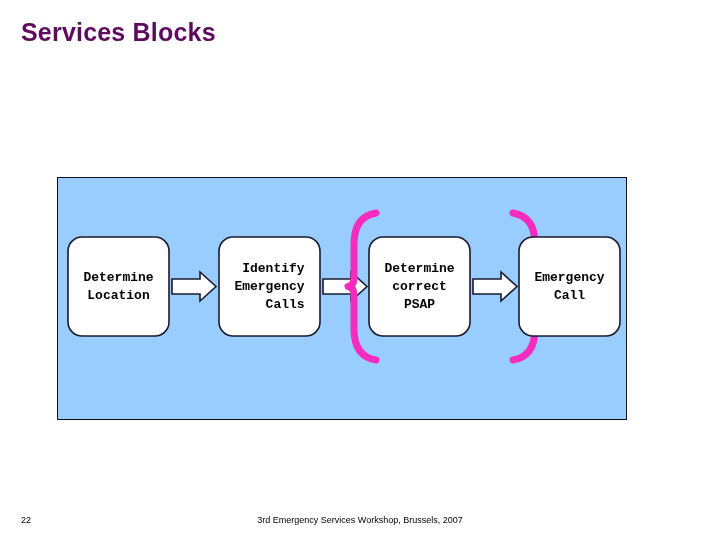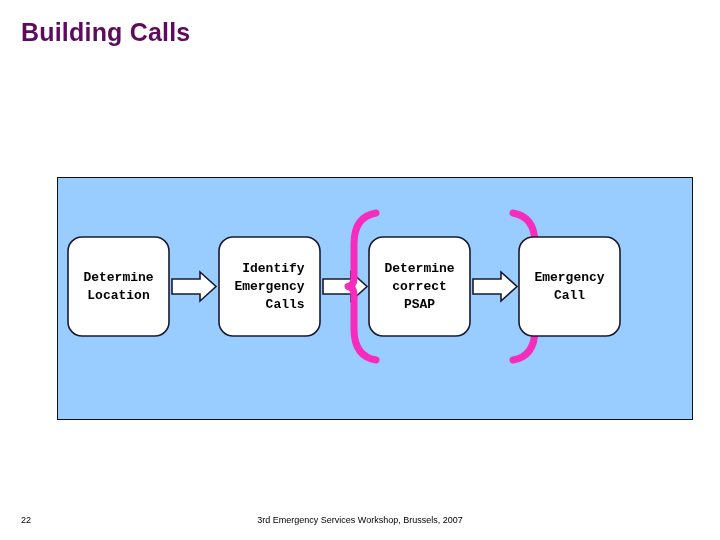--- a/index.html
+++ b/index.html
@@ -26,21 +26,21 @@
     color: #5e0b5e;
     letter-spacing: 0.2px;
     white-space: nowrap;
   }
 
   
   #diagram-panel {
     position: absolute;
     left: 57px;
     top: 177px;
-    width: 636px;
+    width: 570px;
     height: 243px;
     background: #99ccff;
     border: 1px solid #111111;
     box-sizing: border-box;
   }
 
   #diagram-svg {
     position: absolute;
     left: 0;
     top: 0;
@@ -90,21 +90,21 @@
     text-align: center;
     font-family: "Liberation Sans", sans-serif;
     font-size: 9px;
     color: #000000;
     white-space: nowrap;
   }
 </style>
 </head>
 <body>
 
-<div id="slide-title">Building Calls</div>
+<div id="slide-title">Services Blocks</div>
 
 <div id="diagram-panel">
 
   <svg id="diagram-svg" viewBox="0 0 570 243">
 
     <g>
       <path d="M 114 101 L 142 101 L 142 94 L 158 108.5 L 142 123 L 142 116 L 114 116 Z" fill="#ffffff" stroke="#1a1a2e" stroke-width="1.6" stroke-linejoin="miter"></path>
     </g>
     <g>
       <path d="M 265 101 L 293 101 L 293 94 L 309 108.5 L 293 123 L 293 116 L 265 116 Z" fill="#ffffff" stroke="#1a1a2e" stroke-width="1.6" stroke-linejoin="miter"></path>

